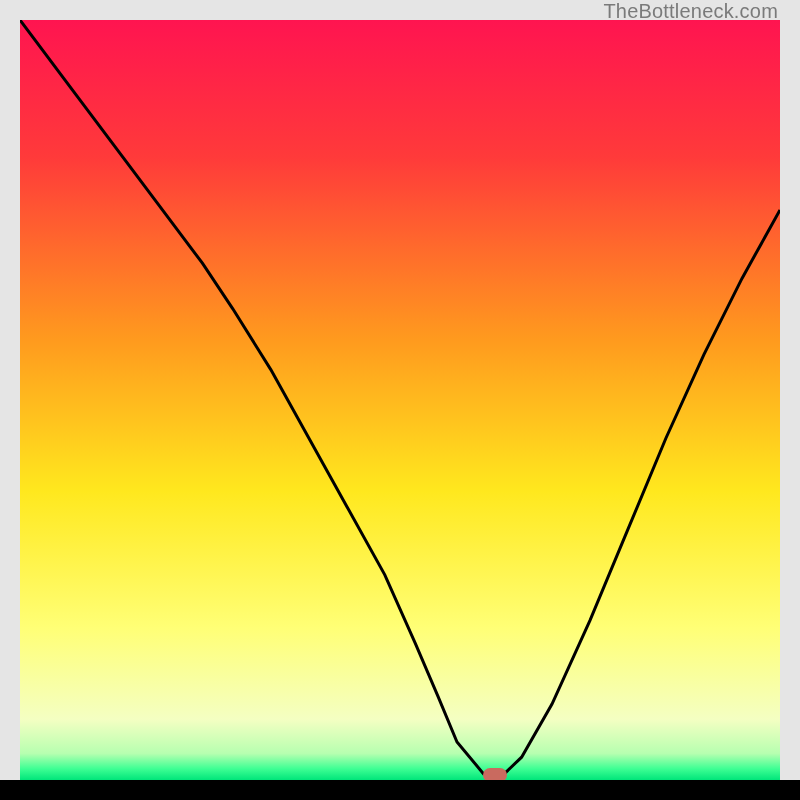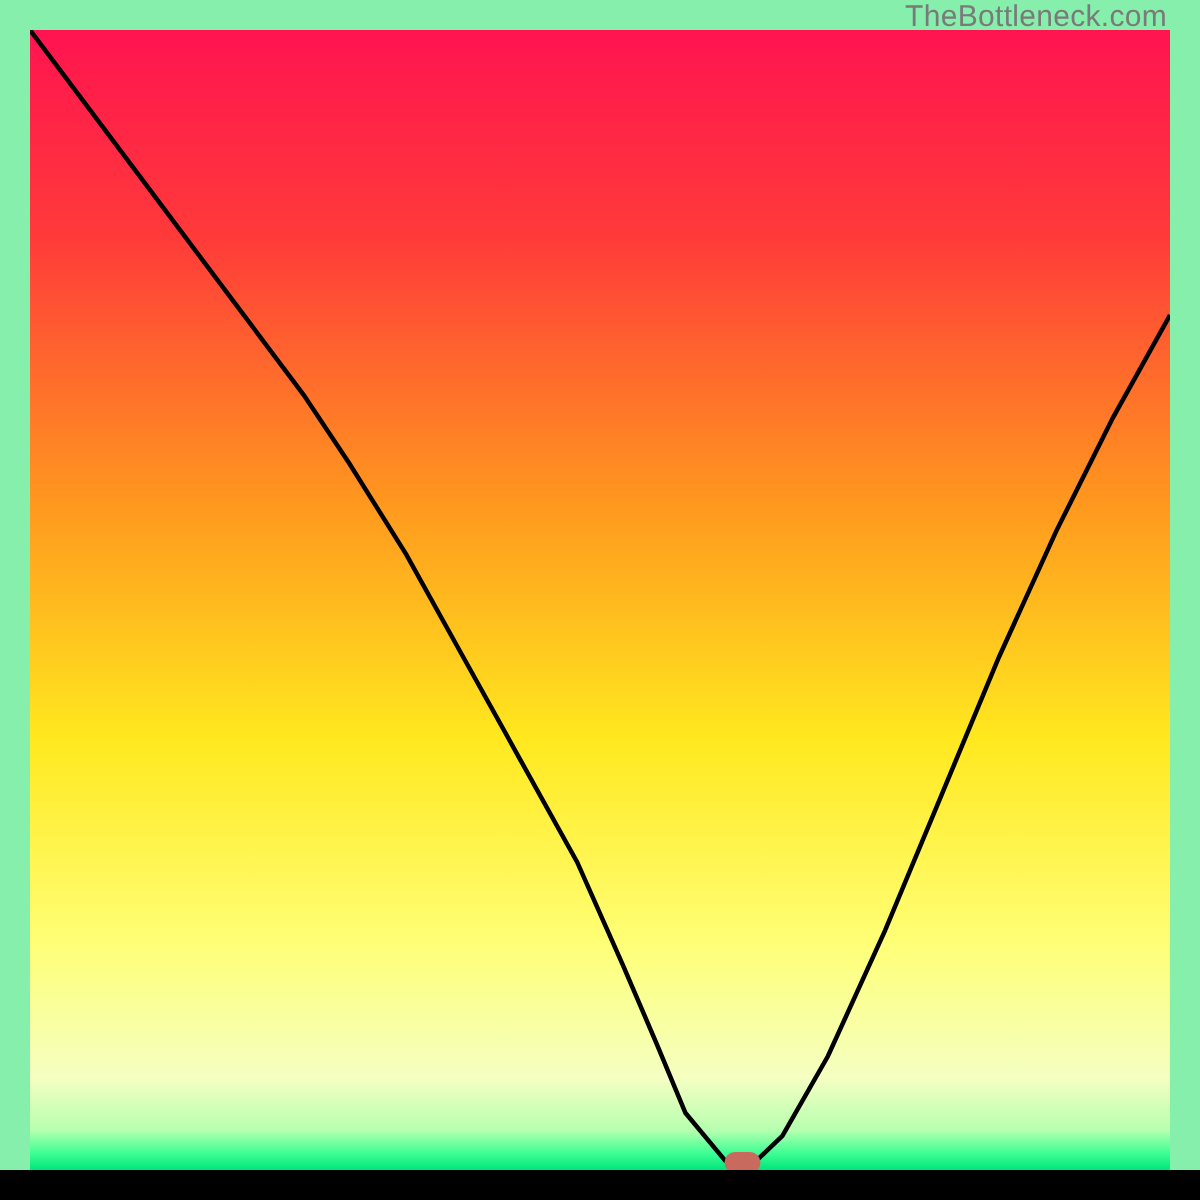--- a/index.html
+++ b/index.html
@@ -10,21 +10,21 @@
     background: #000;
     overflow: hidden;
     font-family: Arial, Helvetica, sans-serif;
   }
   .frame {
     position: absolute;
     left: 0;
     top: 0;
     width: 800px;
     height: 780px;
-    background: #86efac;
+    background: #e5e5e5;
   }
   .plot-area {
     position: absolute;
     left: 20px;
     top: 20px;
     width: 760px;
     height: 760px;
     overflow: hidden;
   }
   .gradient {

